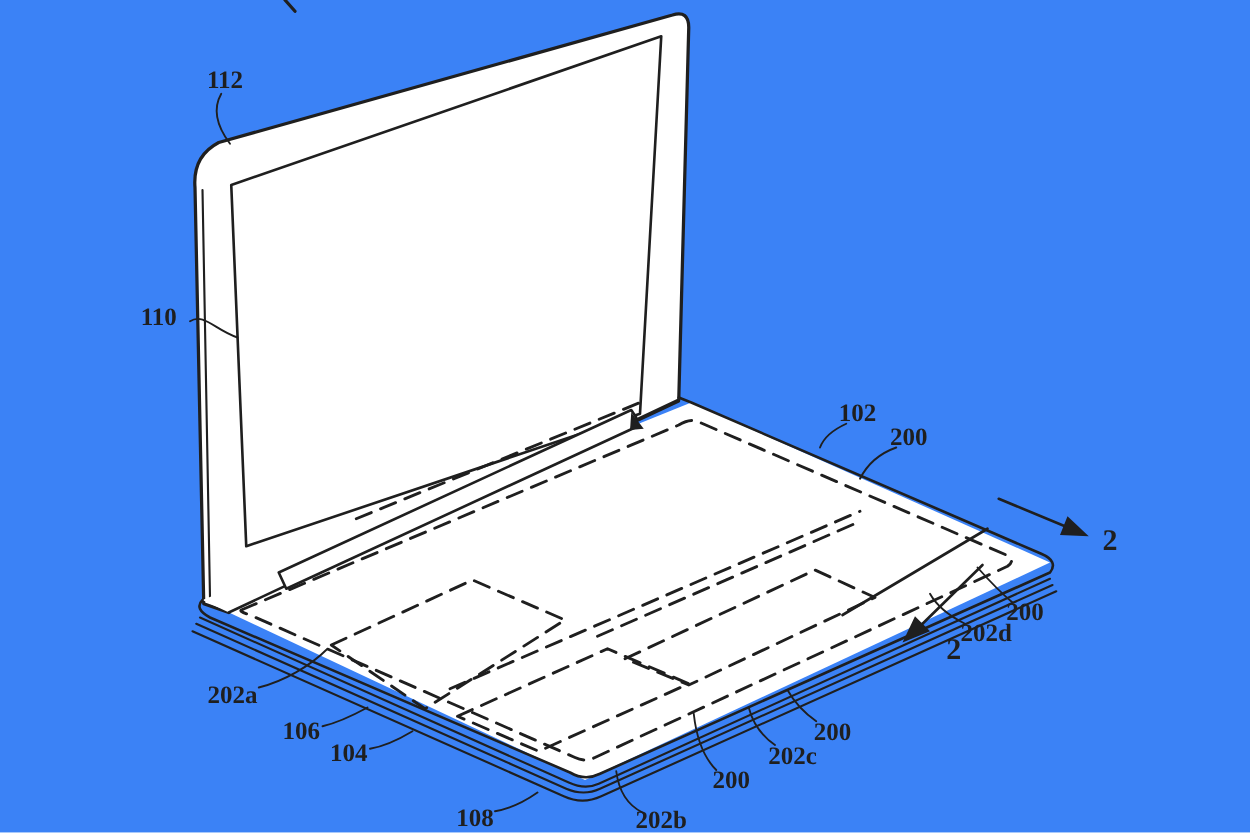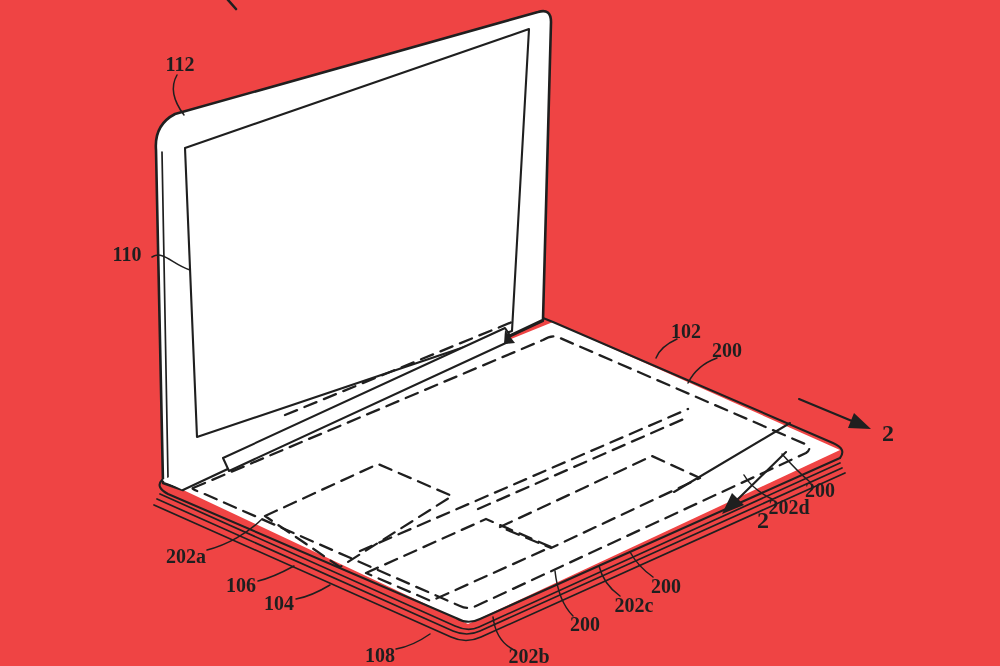--- a/index.html
+++ b/index.html
@@ -4,21 +4,21 @@
 <style>
   html, body {
     margin: 0;
     padding: 0;
     background: #ffffff;
   }
   .figure-canvas {
     position: relative;
     width: 1000px;
     height: 666px;
-    background: #ef4444;
+    background: #3b82f6;
     overflow: hidden;
     font-family: "Liberation Serif", serif;
   }
   svg { display: block; }
   .ink      { stroke: #1f1f1f; fill: none; stroke-linecap: round; stroke-linejoin: round; }
   .w-heavy  { stroke-width: 2.6; }
   .w-main   { stroke-width: 2.1; }
   .w-thin   { stroke-width: 1.7; }
   .dashed   { stroke-width: 2.3; stroke-dasharray: 13 8; }
   .leader   { stroke-width: 1.5; }

